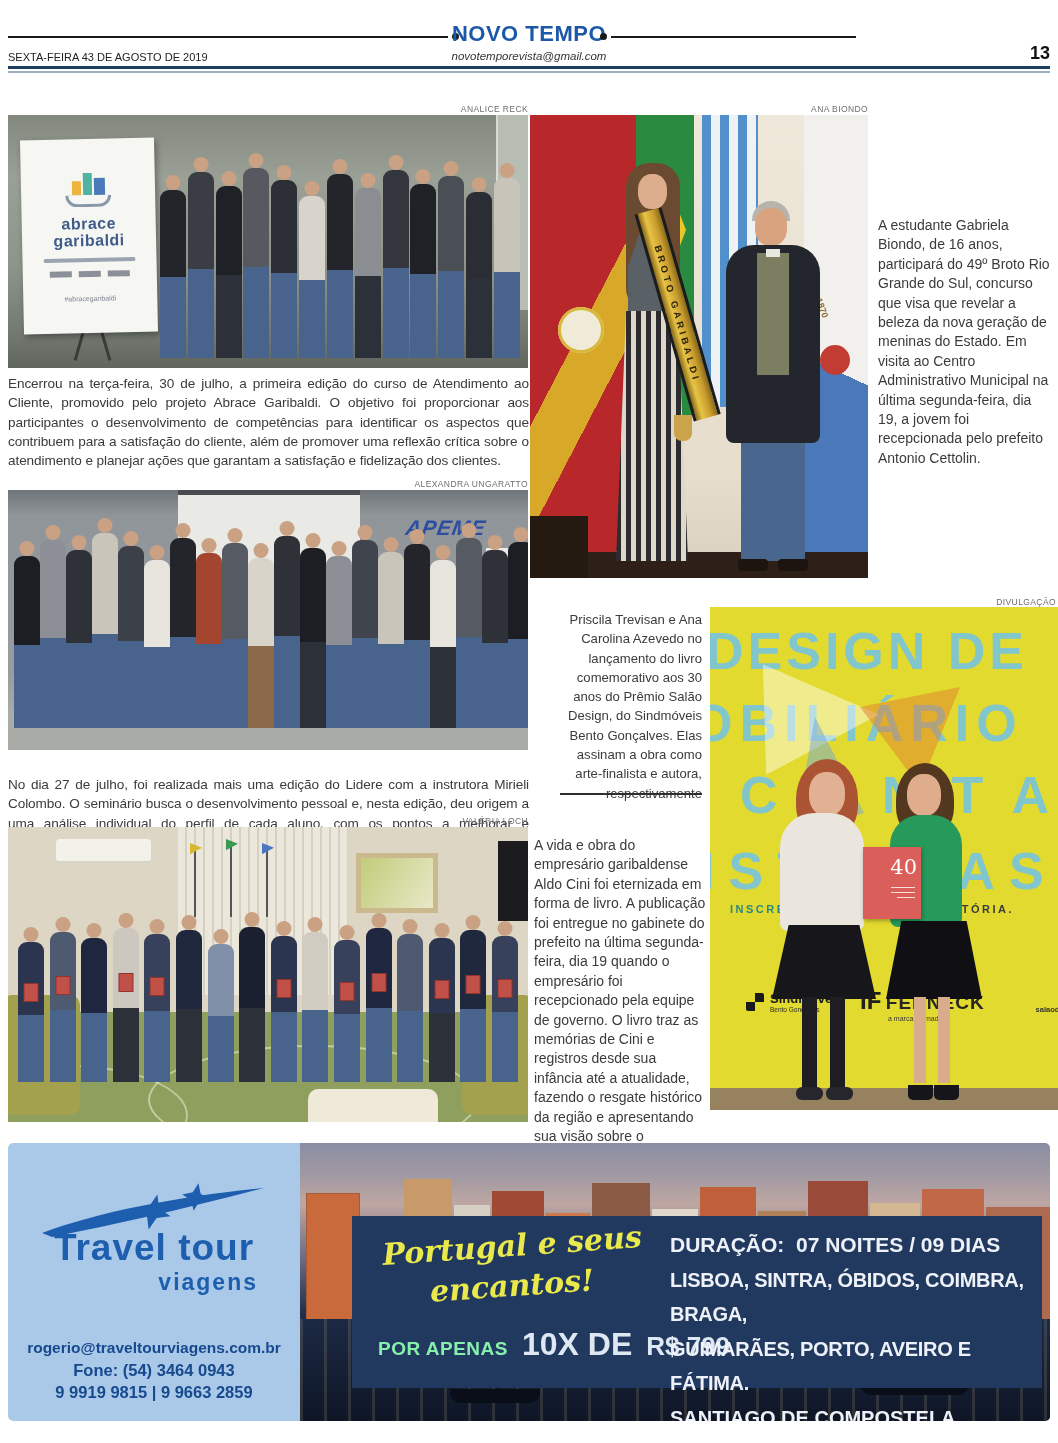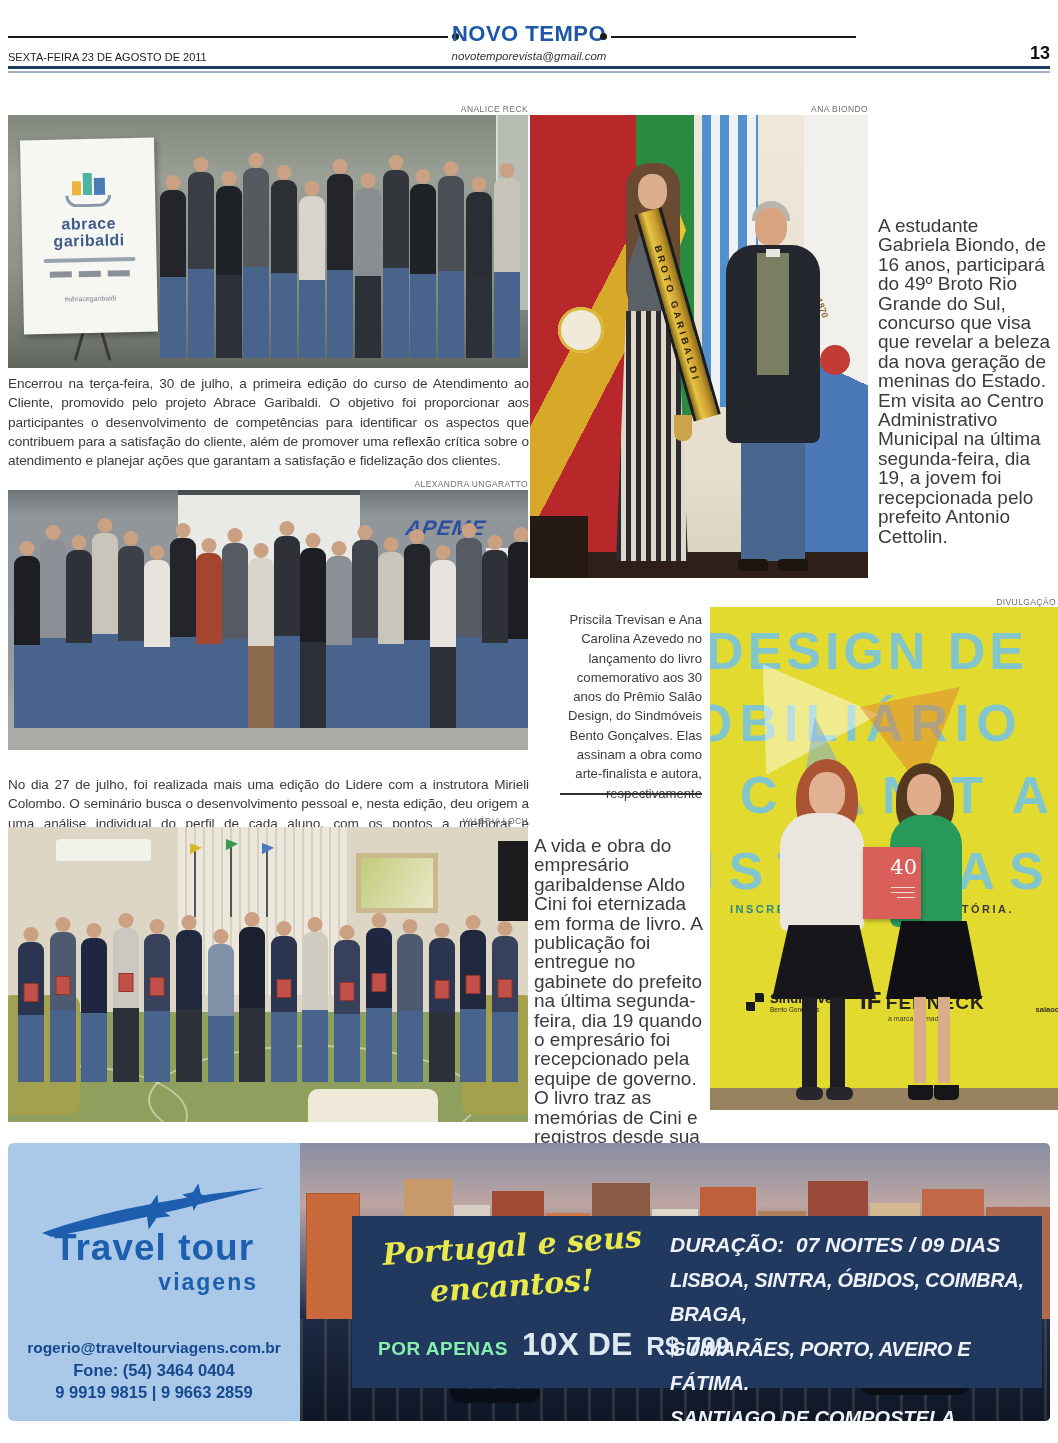--- a/index.html
+++ b/index.html
@@ -11,21 +11,21 @@
   .abs { position:absolute; }
   .credit {
     position:absolute; font-size:8.5px; color:#6e6e6e; letter-spacing:.4px;
     text-align:right; text-transform:uppercase;
   }
   .body-text {
     position:absolute; font-size:13.6px; line-height:19.3px; text-align:justify;
     color:#3b3b3b; letter-spacing:-.1px;
   }
   .side-text {
-    position:absolute; font-size:19px; line-height:19.4px; color:#3b3b3b;
+    position:absolute; font-size:14px; line-height:19.4px; color:#3b3b3b;
   }
   .caption-text {
     position:absolute; font-size:13.1px; line-height:19.3px; text-align:right; color:#3b3b3b;
   }
   .photo { position:absolute; overflow:hidden; background:#888; }
   .crowd { position:absolute; display:flex; align-items:flex-end; justify-content:space-between; }
   .p {
     display:block; position:relative; width:26px; flex:0 0 auto;
     border-radius:9px 9px 0 0;
     background:linear-gradient(180deg, var(--c,#333) 0 52%, var(--p,#49648c) 52% 100%);
@@ -43,21 +43,21 @@
 </style>
 </head>
 <body>
 
 <div class="hline" style="left:8px;top:36px;width:440px;"></div>
 <div class="dot" style="left:452px;top:33px;"></div>
 <div class="abs" style="left:0;right:0;top:21px;text-align:center;font-size:22px;font-weight:bold;color:#1c57a8;letter-spacing:.5px;">NOVO TEMPO</div>
 <div class="dot" style="left:600px;top:33px;"></div>
 <div class="hline" style="left:611px;top:36px;width:245px;"></div>
 <div class="abs" style="left:0;right:0;top:50px;text-align:center;font-size:11.5px;font-style:italic;color:#333;">novotemporevista@gmail.com</div>
-<div class="abs" style="left:8px;top:51px;font-size:11px;color:#222;">SEXTA-FEIRA 23 DE AGOSTO DE 2011</div>
+<div class="abs" style="left:8px;top:51px;font-size:11px;color:#222;">SEXTA-FEIRA 43 DE AGOSTO DE 2019</div>
 <div class="abs" style="right:8px;top:43px;font-size:18px;font-weight:bold;color:#111;">13</div>
 <div class="abs" style="left:8px;right:8px;top:66px;height:3px;background:#1d3e60;"></div>
 <div class="abs" style="left:8px;right:8px;top:71px;height:2px;background:#9db0c2;"></div>
 
 <div class="credit" style="left:8px;top:104px;width:520px;">ANALICE RECK</div>
 
 <div class="photo" style="left:8px;top:115px;width:520px;height:253px;background:linear-gradient(180deg,#83887f,#9aa096 25%,#8e948a 60%,#757b72 85%,#60655e);">
   <div style="position:absolute;left:488px;top:0;width:32px;height:195px;background:#b8bdb4;border-left:2px solid #d8dcd4;"></div>
   <div style="position:absolute;left:70px;top:214px;width:3px;height:32px;background:#3a3a3a;transform:rotate(16deg);"></div>
   <div style="position:absolute;left:96px;top:214px;width:3px;height:32px;background:#3a3a3a;transform:rotate(-16deg);"></div>
@@ -294,35 +294,35 @@
   </div>
 
   <div style="position:absolute;left:344px;top:73px;width:690px;height:172px;background:#22395f;">
     <div style="position:absolute;left:10px;top:12px;width:300px;text-align:center;font-family:'DejaVu Serif',serif;font-style:italic;font-weight:bold;font-size:30px;color:#e9e94c;transform:rotate(-4deg);">Portugal e seus</div>
     <div style="position:absolute;left:10px;top:52px;width:300px;text-align:center;font-family:'DejaVu Serif',serif;font-style:italic;font-weight:bold;font-size:30px;color:#e9e94c;transform:rotate(-4deg);">encantos!</div>
     <div style="position:absolute;left:26px;top:110px;display:flex;align-items:baseline;gap:14px;">
       <span style="font-size:19px;font-weight:bold;color:#86efac;letter-spacing:.5px;">POR APENAS</span>
       <span style="font-size:32px;font-weight:bold;color:#dde8f2;">10X DE</span>
       <span style="font-size:26px;font-weight:bold;color:#dde8f2;">R$ 799</span>
     </div>
-    <div style="position:absolute;left:318px;top:12px;width:366px;font-style:italic;">
+    <div style="position:absolute;left:318px;top:12px;width:366px;">
       <div style="font-size:21px;font-weight:bold;color:#eef2f8;line-height:34.5px;white-space:pre-wrap;">DURAÇÃO:  07 NOITES / 09 DIAS</div>
       <div style="font-size:20px;font-weight:bold;color:#eef2f8;line-height:34.5px;letter-spacing:-.3px;">LISBOA, SINTRA, ÓBIDOS, COIMBRA, BRAGA,</div>
       <div style="font-size:20px;font-weight:bold;color:#eef2f8;line-height:34.5px;letter-spacing:-.3px;">GUIMARÃES, PORTO, AVEIRO E FÁTIMA.</div>
       <div style="font-size:20px;font-weight:bold;color:#eef2f8;line-height:34.5px;">SANTIAGO DE COMPOSTELA ,</div>
     </div>
   </div>
 
   <div style="position:absolute;left:0;top:0;width:292px;height:278px;background:#aac8e8;border-radius:5px 0 0 5px;">
     <svg style="position:absolute;left:28px;top:40px;" width="232" height="58" viewBox="0 0 232 58">
       <path d="M6 50 C 64 28, 152 12, 228 5 C 152 25, 82 41, 16 54 Z" fill="#1d5fae"></path>
       <path d="M112 24 l5 -13 l5 13 l13 5 l-13 5 l-5 13 l-5 -13 l-13 -5 Z" fill="#1d5fae" transform="rotate(14 117 29)"></path>
       <path d="M156 10 l4 -10 l4 10 l10 4 l-10 4 l-4 10 l-4 -10 l-10 -4 Z" fill="#1d5fae" transform="rotate(10 160 14)"></path>
     </svg>
     <div style="position:absolute;left:0;right:0;top:84px;text-align:center;">
       <span style="font-size:37px;font-weight:bold;color:#1d5fae;letter-spacing:1px;">Travel tour</span>
     </div>
     <div style="position:absolute;right:42px;top:126px;font-size:23px;font-weight:bold;color:#1d5fae;letter-spacing:2px;">viagens</div>
     <div style="position:absolute;left:0;right:0;top:196px;text-align:center;font-size:15.5px;font-weight:bold;color:#17498f;">rogerio@traveltourviagens.com.br</div>
-    <div style="position:absolute;left:0;right:0;top:218px;text-align:center;font-size:16.5px;font-weight:bold;color:#17498f;">Fone: (54) 3464 0404</div>
+    <div style="position:absolute;left:0;right:0;top:218px;text-align:center;font-size:16.5px;font-weight:bold;color:#17498f;">Fone: (54) 3464 0943</div>
     <div style="position:absolute;left:0;right:0;top:240px;text-align:center;font-size:16.5px;font-weight:bold;color:#17498f;">9 9919 9815 | 9 9663 2859</div>
   </div>
 </div>
 
 </body></html>

